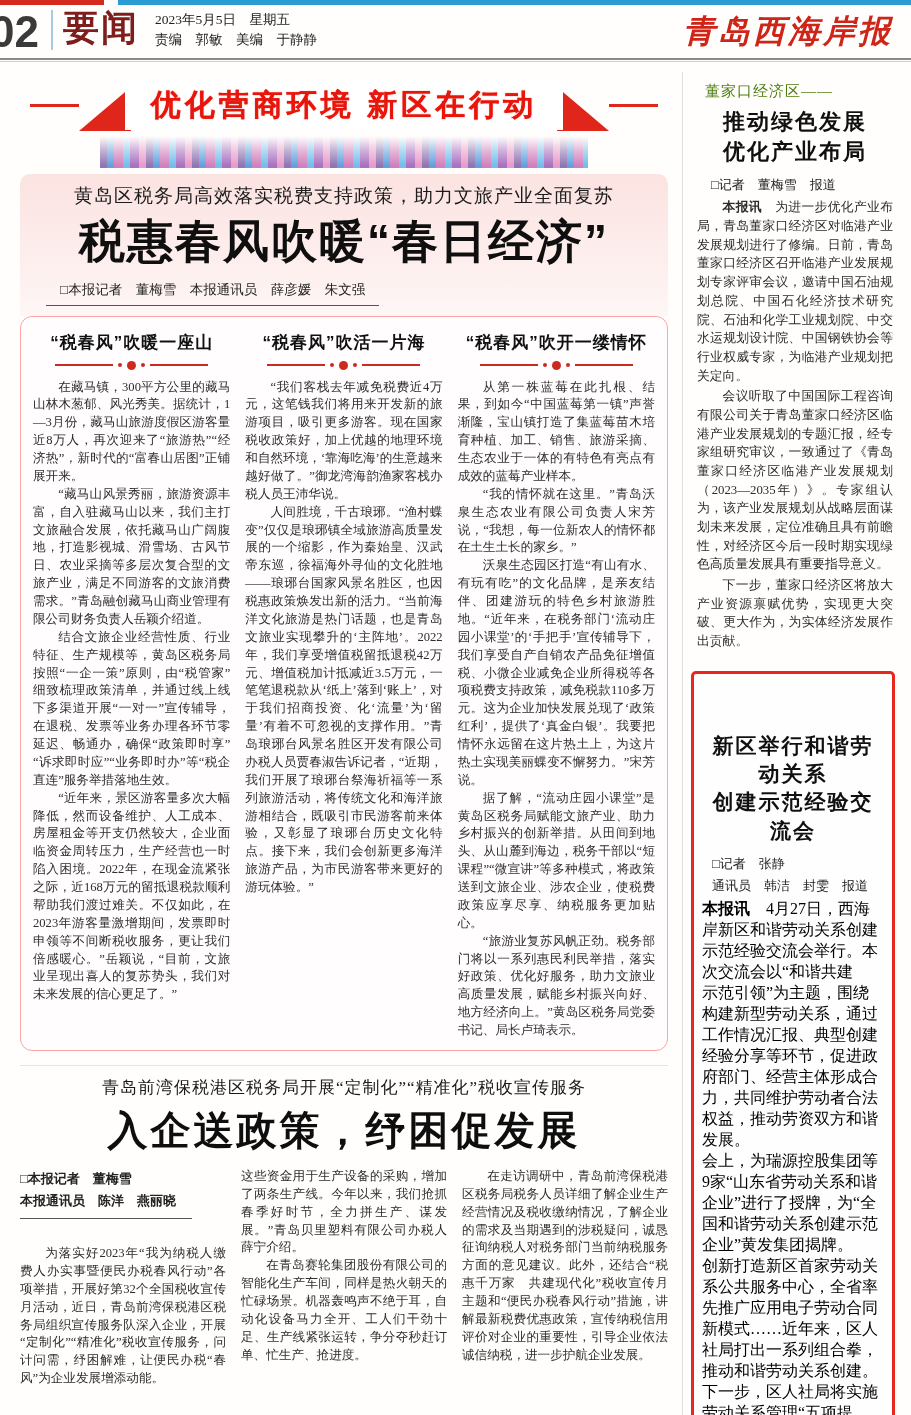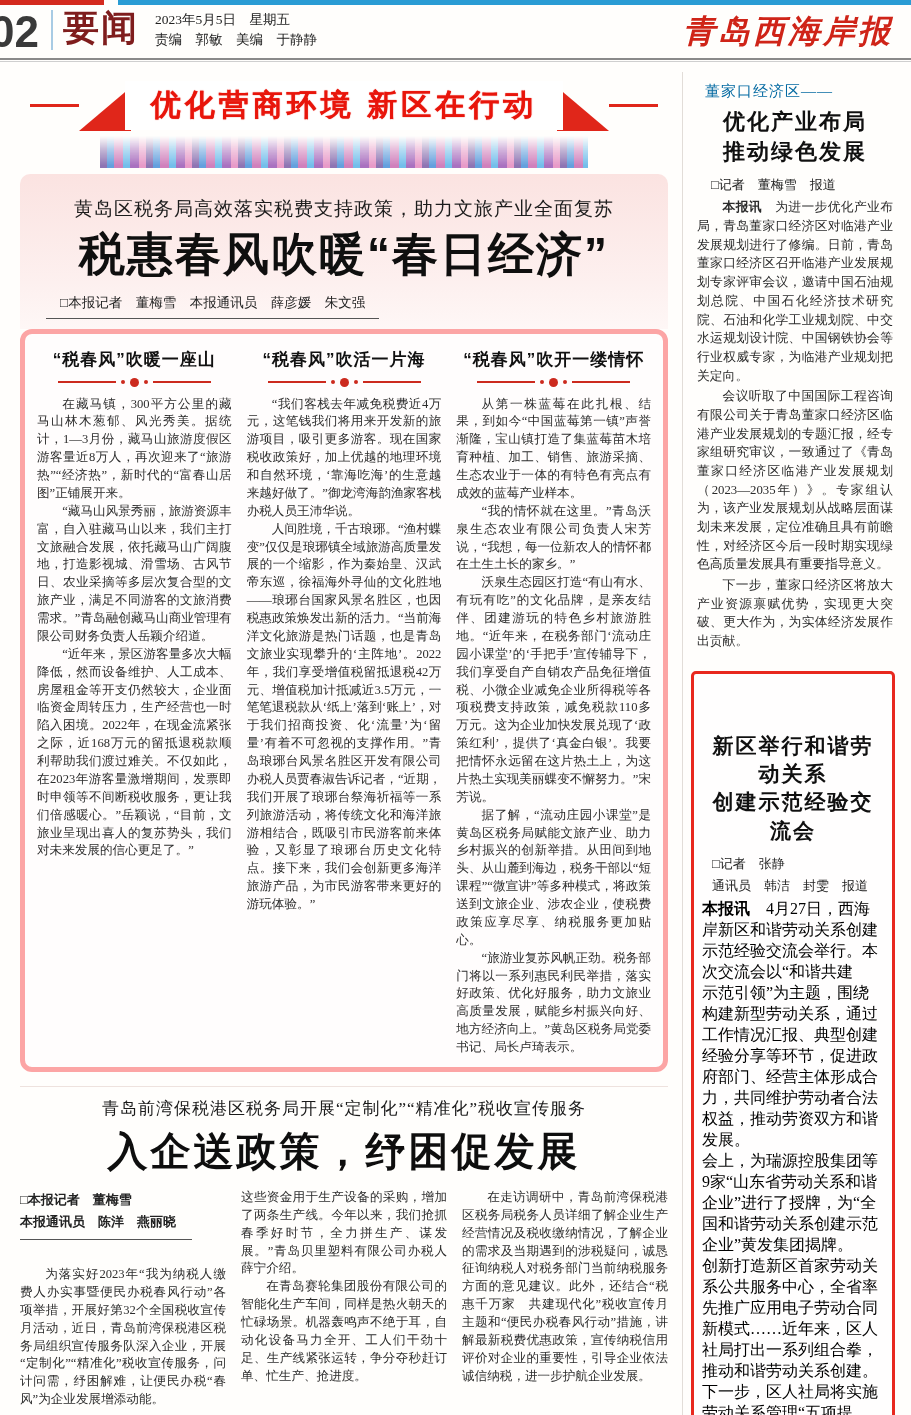--- a/index.html
+++ b/index.html
@@ -31,47 +31,47 @@
   .tri-left  { border-width:0 0 44px 52px; border-color:transparent transparent #e0261a transparent; margin:0 -6px -8px 0; }
   .tri-right { border-width:44px 52px 0 0; border-color:#e0261a transparent transparent transparent; margin:0 0 -8px -6px; transform:scaleY(-1); }
   .banner-text { background:#fff; padding:4px 26px; font-size:30px; font-weight:900; color:#e8150b; font-family:"Liberation Sans","DejaVu Sans",sans-serif; letter-spacing:4px; white-space:nowrap; z-index:2; text-shadow:0 0 1px #e8150b; }
   .skyline { height:32px; margin:2px 70px 0; background:
       repeating-linear-gradient(90deg,#7b5ea7 0 7px,#4a90d9 7px 14px,#c86bb1 14px 23px,#5bb3e8 23px 30px,#9b59b6 30px 39px,#e48ac0 39px 46px);
       -webkit-mask-image:linear-gradient(to top,#000 8%,rgba(0,0,0,.55) 55%,transparent 100%);
       mask-image:linear-gradient(to top,#000 8%,rgba(0,0,0,.55) 55%,transparent 100%);
       opacity:.85; }
 
   
-  .feature-head { background:linear-gradient(180deg,#fbe3e1 0%,#fdf0ef 70%,#fef7f6 100%); border-radius:10px 10px 0 0; padding:22px 26px 8px; }
+  .feature-head { background:linear-gradient(180deg,#fbe3e1 0%,#fdf0ef 70%,#fef7f6 100%); border-radius:10px 10px 0 0; padding:9px 26px 8px; }
   .feature-kicker { text-align:center; font-size:19px; color:#1c1c1c; letter-spacing:1px; margin-bottom:4px; }
   .feature-headline { text-align:center; font-size:46px; font-weight:900; color:#0f0f0f; font-family:"Liberation Sans","DejaVu Sans",sans-serif; letter-spacing:2px; line-height:1.25; }
   .feature-byline { font-size:13.5px; color:#222; margin:10px 0 2px; padding:0 14px 6px; border-bottom:1.5px solid #555; width:max-content; font-weight:normal; }
   .feature-intro { font-size:14.5px; line-height:1.6; color:#222; text-align:justify; padding:10px 14px 6px; text-indent:2em; }
 
   
-  .feature-box { border:5px solid #fca5a5; border-radius:12px; padding:14px 12px 10px; display:flex; gap:15px; background:#fffdfd; }
+  .feature-box { border:1px solid #fca5a5; border-radius:12px; padding:14px 12px 10px; display:flex; gap:15px; background:#fffdfd; }
   .fcol { flex:1; min-width:0; }
   .col-heading { text-align:center; font-size:17px; font-weight:900; color:#111; font-family:"Liberation Sans","DejaVu Sans",sans-serif; letter-spacing:1px; }
   .col-divider { display:flex; align-items:center; justify-content:center; gap:5px; margin:7px 0 9px; }
   .col-divider .ln { width:58px; height:1.5px; background:#cc2a1e; }
   .col-divider .d-sm { width:4px; height:4px; border-radius:50%; background:#cc2a1e; }
   .col-divider .d-lg { width:9px; height:9px; border-radius:50%; background:#cc2a1e; }
   .fcol p, .bcol p { font-size:12.6px; line-height:1.42; text-align:justify; text-indent:2em; color:#2d2d2d; }
 
   
   .bottom-article { margin-top:14px; border-top:1px solid #eee2de; padding-top:10px; }
   .bottom-kicker { text-align:center; font-size:17px; color:#1a1a1a; letter-spacing:1px; }
   .bottom-headline { text-align:center; font-size:40px; font-weight:900; color:#0e0e0e; font-family:"Liberation Sans","DejaVu Sans",sans-serif; letter-spacing:3px; margin:4px 0 10px; }
   .bottom-cols { display:flex; gap:15px; }
   .bcol { flex:1; min-width:0; }
   .bottom-byline { font-size:13px; font-weight:bold; color:#222; line-height:1.7; border-bottom:1.5px solid #555; padding-bottom:6px; margin-bottom:26px; width:max-content; padding-right:16px; }
 
   
   .side-article { padding:6px 2px 10px; }
-  .side-kicker { font-size:15px; color:#0369a1; margin:4px 0 6px 8px; letter-spacing:1px; }
+  .side-kicker { font-size:15px; color:#4d7c0f; margin:4px 0 6px 8px; letter-spacing:1px; }
   .side-title { text-align:center; font-size:22px; font-weight:900; color:#101010; font-family:"Liberation Sans","DejaVu Sans",sans-serif; line-height:1.35; letter-spacing:2px; }
   .side-title.sm { font-size:21px;margin-top:48px; }
   .side-byline { font-size:13px; color:#222; margin:8px 0 2px 14px; line-height:1.7; }
   .side-article p { font-size:12.8px; line-height:1.46; text-align:justify; text-indent:2em; color:#2b2b2b; margin-top:2px; }
   .lead { font-weight:bold; }
   .redbox { border:3px solid #e8281e; border-radius:5px; padding:10px 8px 12px; margin:10px 0 12px -4px; background:#fffefe; }
   .redbox .side-byline { margin-left:10px; }
 </style>
 </head>
 <body>
@@ -117,20 +117,21 @@
           <div class="col-heading">“税春风”吹暖一座山</div>
           <div class="col-divider">
               <span class="ln"></span>
               <span class="d-sm"></span>
               <span class="d-lg"></span>
               <span class="d-sm"></span>
               <span class="ln"></span>
             </div>
           <p>在藏马镇，300平方公里的藏马山林木葱郁、风光秀美。据统计，1—3月份，藏马山旅游度假区游客量近8万人，再次迎来了“旅游热”“经济热”，新时代的“富春山居图”正铺展开来。</p>
           <p>“藏马山风景秀丽，旅游资源丰富，自入驻藏马山以来，我们主打文旅融合发展，依托藏马山广阔腹地，打造影视城、滑雪场、古风节日、农业采摘等多层次复合型的文旅产业，满足不同游客的文旅消费需求。”青岛融创藏马山商业管理有限公司财务负责人岳颖介绍道。</p>
+          <p>结合文旅企业经营性质、行业特征、生产规模等，黄岛区税务局按照“一企一策”原则，由“税管家”细致梳理政策清单，并通过线上线下多渠道开展“一对一”宣传辅导，在退税、发票等业务办理各环节零延迟、畅通办，确保“政策即时享”“诉求即时应”“业务即时办”等“税企直连”服务举措落地生效。</p>
           <p>“近年来，景区游客量多次大幅降低，然而设备维护、人工成本、房屋租金等开支仍然较大，企业面临资金周转压力，生产经营也一时陷入困境。2022年，在现金流紧张之际，近168万元的留抵退税款顺利帮助我们渡过难关。不仅如此，在2023年游客量激增期间，发票即时申领等不间断税收服务，更让我们倍感暖心。”岳颖说，“目前，文旅业呈现出喜人的复苏势头，我们对未来发展的信心更足了。”</p>
         </div>
         <div class="fcol">
           <div class="col-heading">“税春风”吹活一片海</div>
           <div class="col-divider">
               <span class="ln"></span>
               <span class="d-sm"></span>
               <span class="d-lg"></span>
               <span class="d-sm"></span>
               <span class="ln"></span>
@@ -178,22 +179,22 @@
           </div>
         </div>
       </div>
     </div>
 
     <div class="sidebar">
 
       <div class="side-article">
         <div class="side-kicker">董家口经济区——</div>
         <div class="side-title">
+          <div>推动绿色发展</div>
           <div>优化产业布局</div>
-          <div>推动绿色发展</div>
         </div>
         <div class="side-byline">□记者　董梅雪　报道</div>
         <p><span class="lead">本报讯</span><span>　为进一步优化产业布局，青岛董家口经济区对临港产业发展规划进行了修编。日前，青岛董家口经济区召开临港产业发展规划专家评审会议，邀请中国石油规划总院、中国石化经济技术研究院、石油和化学工业规划院、中交水运规划设计院、中国钢铁协会等行业权威专家，为临港产业规划把关定向。</span></p>
         <p>会议听取了中国国际工程咨询有限公司关于青岛董家口经济区临港产业发展规划的专题汇报，经专家组研究审议，一致通过了《青岛董家口经济区临港产业发展规划（2023—2035年）》。专家组认为，该产业发展规划从战略层面谋划未来发展，定位准确且具有前瞻性，对经济区今后一段时期实现绿色高质量发展具有重要指导意义。</p>
         <p>下一步，董家口经济区将放大产业资源禀赋优势，实现更大突破、更大作为，为实体经济发展作出贡献。</p>
       </div>
 
       <div class="redbox">
         <div class="side-title sm">
           <div>新区举行和谐劳动关系</div>

